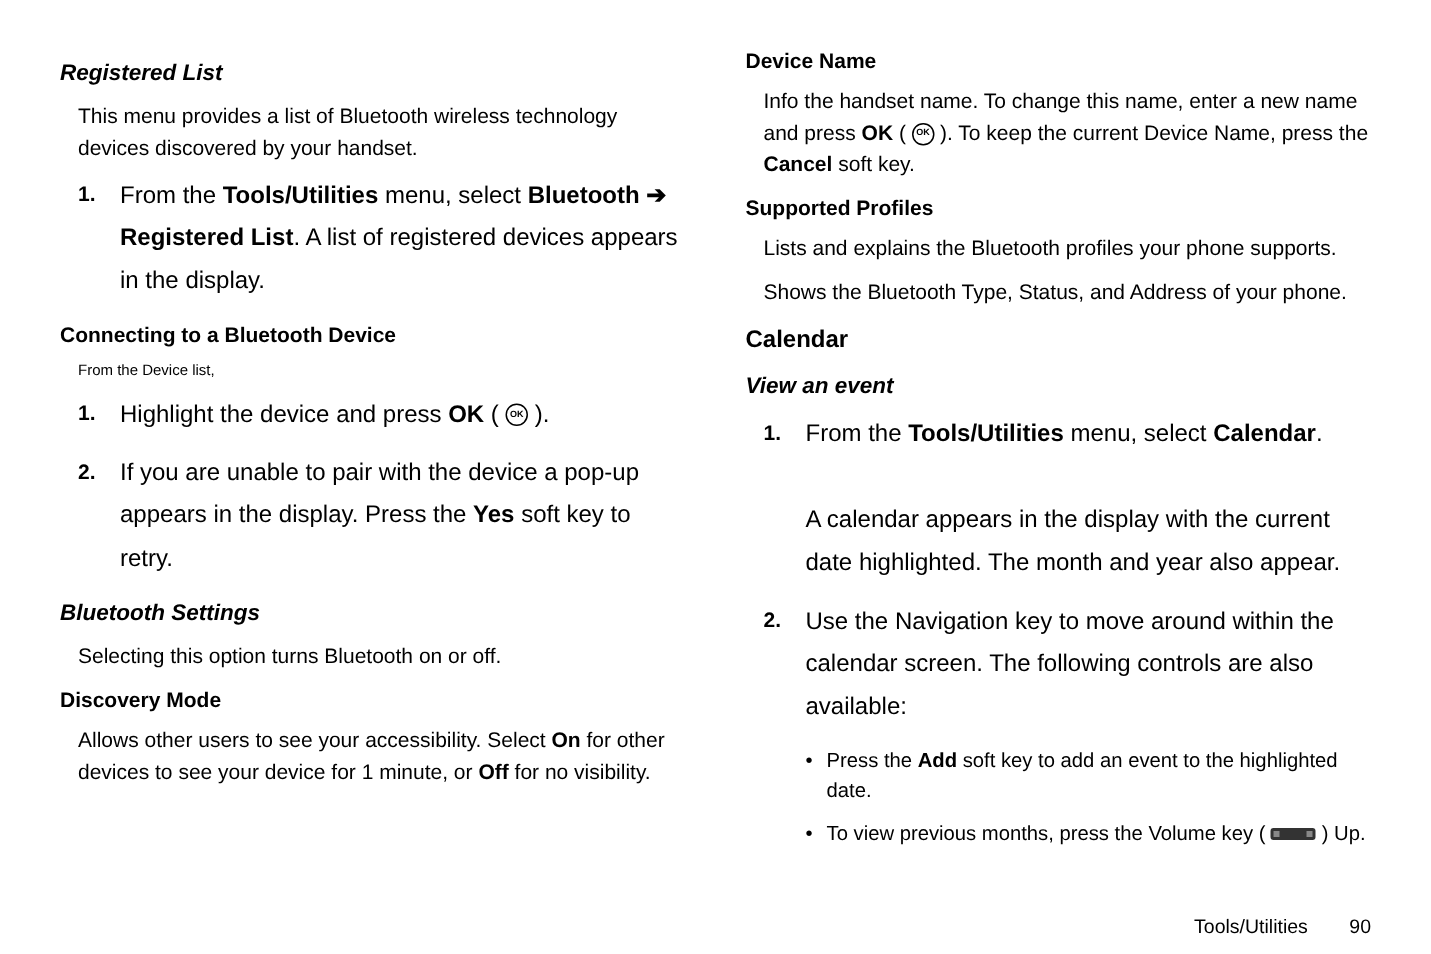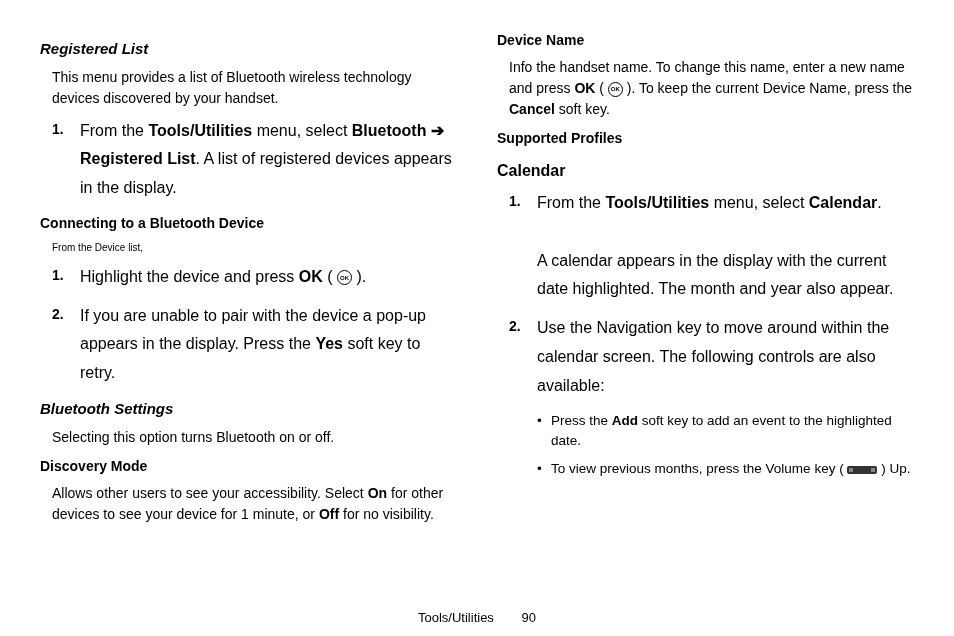--- a/index.html
+++ b/index.html
@@ -135,21 +135,21 @@
     .volume-icon::after {
       content: "";
       position: absolute;
       right: 2px;
       top: 2px;
       width: 4px;
       height: 4px;
       background: #888;
     }
     .footer {
-      text-align: center;
+      text-align: right;
       margin-top: 18px;
       font-size: 13px;
     }
     .footer .section-name {
       margin-right: 24px;
     }
     .arrow {
       font-weight: bold;
     }
   </style>
@@ -195,24 +195,27 @@
     </div>
   </div>
 
   <div class="column">
     <div class="heading-small-bold" style="margin-top:0">Device Name</div>
     <div class="para">
       <span>Info the handset name. To change this name, enter a new name and press </span><span class="bold">OK</span><span> ( </span><span class="ok-icon"></span><span> ). To keep the current Device Name, press the </span><span class="bold">Cancel</span><span> soft key.</span>
     </div>
 
     <div class="heading-small-bold">Supported Profiles</div>
-
+    <div class="para">Lists and explains the Bluetooth profiles your phone supports.</div>
+
+    <div class="para">Shows the Bluetooth Type, Status, and Address of your phone.</div>
 
     <div class="heading-section">Calendar</div>
 
+    <div class="heading-bold-italic">View an event</div>
     <ol>
       <li>
         <span class="num">1.</span>
         <span class="content">
           <span>From the </span><span class="bold">Tools/Utilities</span><span> menu, select </span><span class="bold">Calendar</span><span>.</span>
           <br><br>
           <span>A calendar appears in the display with the current date highlighted. The month and year also appear.</span>
         </span>
       </li>
       <li>

